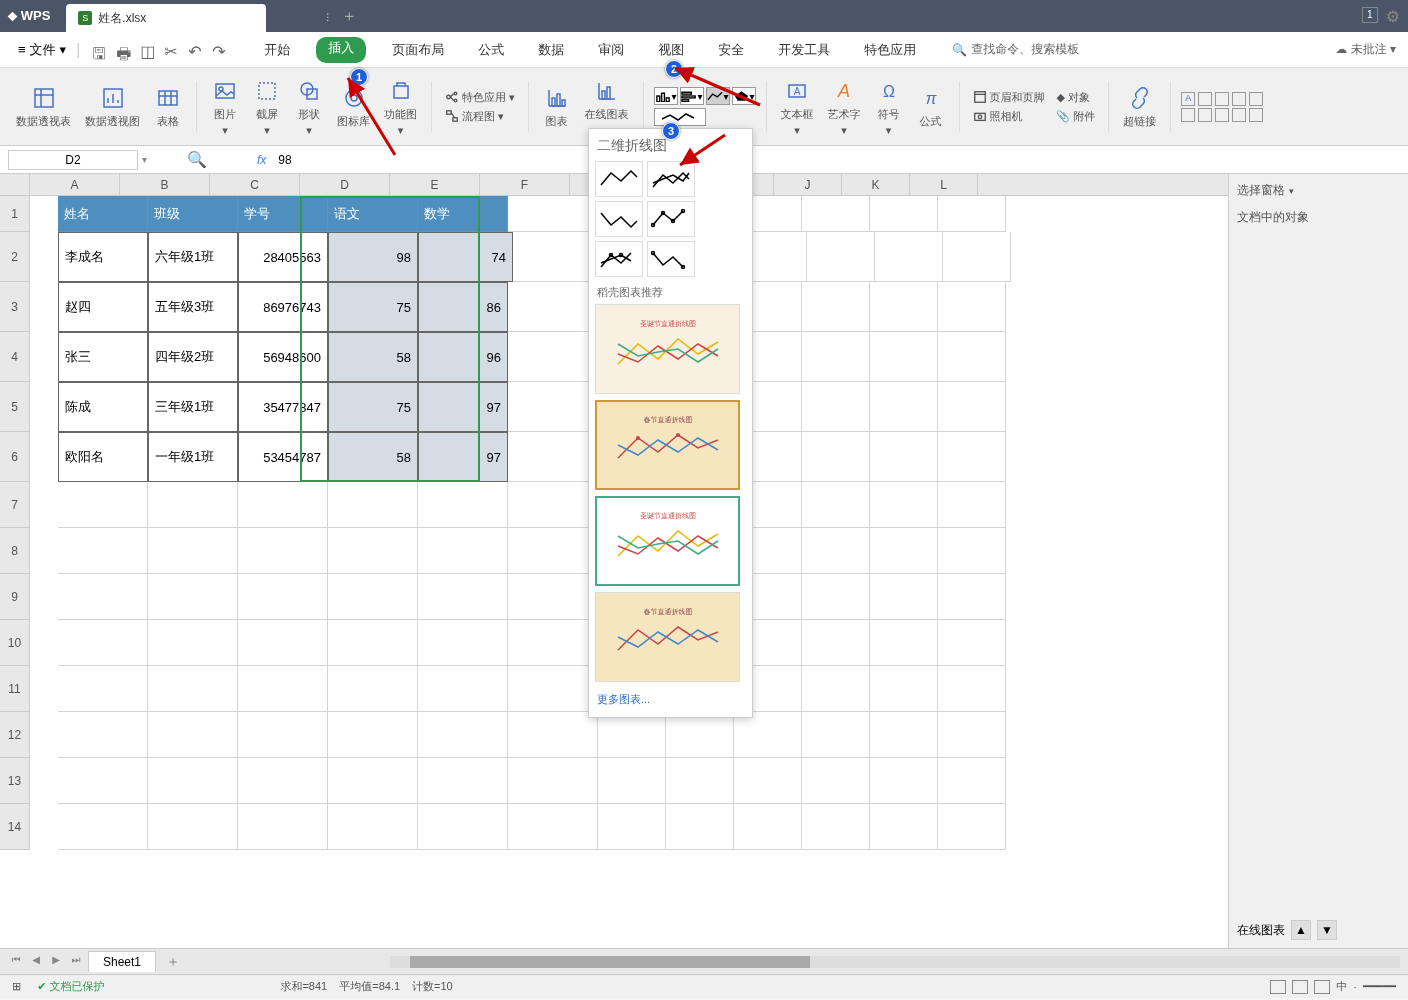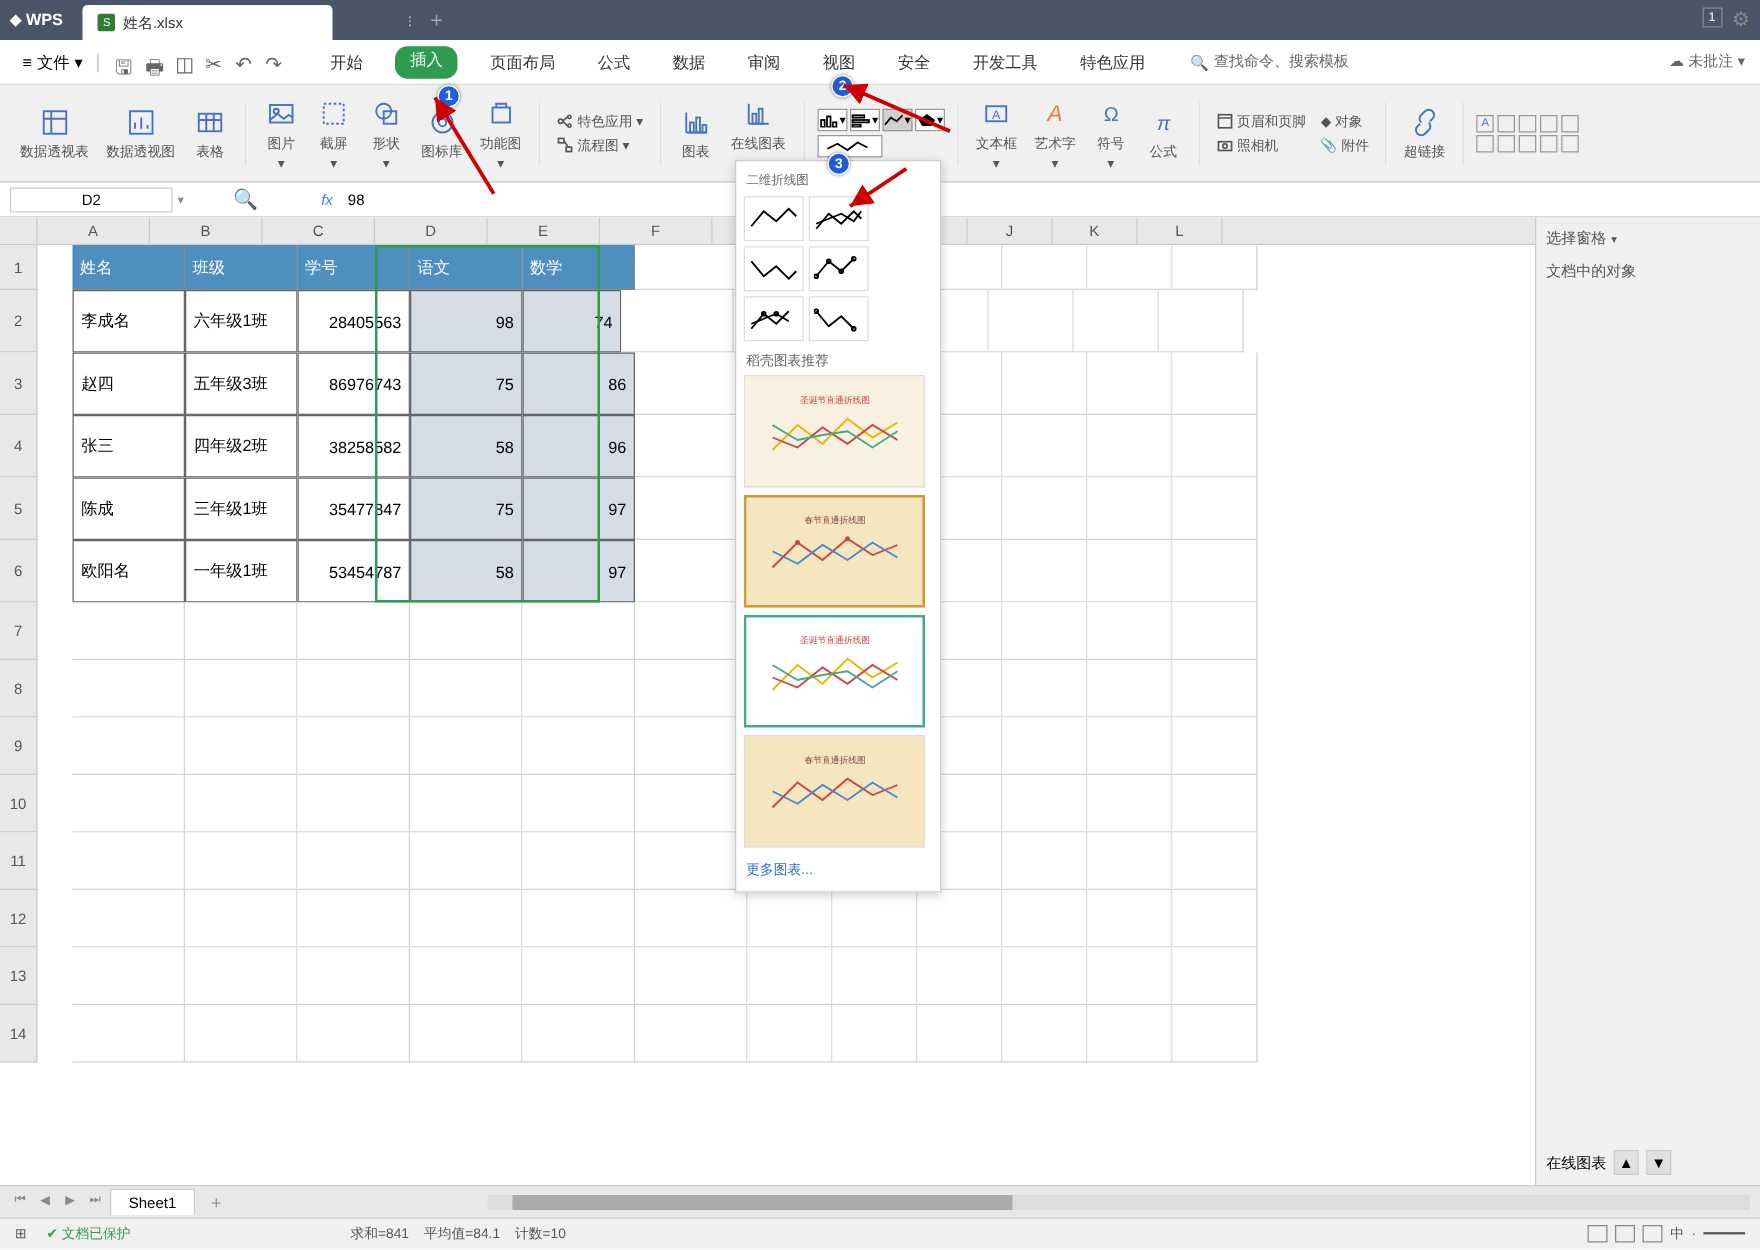--- a/index.html
+++ b/index.html
@@ -60,21 +60,21 @@
 .row { display: flex; }
 .cell { border-right: 1px solid #d4d4d4; border-bottom: 1px solid #d4d4d4; font-size: 13px; padding: 4px 6px; display: flex; align-items: center; background: #fff; overflow: hidden; }
 .cell.header-cell { background: #4f8fbf; color: #fff; font-weight: normal; border-right: 1px solid #888; border-bottom: 1px solid #888; }
 .cell.data-border { border: 1px solid #666; }
 .cell.num { justify-content: flex-end; }
 .cell.selected { background: #d5dce4; }
 .selection-border { position: absolute; border: 2px solid #2e9b4f; pointer-events: none; }
 
 
 .dropdown { position: absolute; left: 588px; top: 128px; width: 165px; background: #fff; border: 1px solid #ccc; box-shadow: 0 2px 8px rgba(0,0,0,0.2); z-index: 100; padding: 6px; }
-.dropdown .dd-title { font-size: 10px; color: #666; padding: 2px; }
+.dropdown .dd-title { font-size: 14px; color: #666; padding: 2px; }
 .dropdown .thumbs { display: flex; flex-wrap: wrap; gap: 4px; margin: 4px 0; }
 .dropdown .thumb { width: 48px; height: 36px; border: 1px solid #ddd; display: flex; align-items: center; justify-content: center; background: #fff; cursor: pointer; }
 .dropdown .thumb svg { width: 40px; height: 28px; }
 .dropdown .rec-title { font-size: 11px; color: #666; padding: 4px 2px; margin-top: 4px; }
 .dropdown .rec-list { max-height: 390px; overflow-y: auto; }
 .dropdown .rec { width: 145px; height: 90px; border: 1px solid #ddd; margin-bottom: 6px; display: flex; align-items: center; justify-content: center; position: relative; }
 .dropdown .more { font-size: 11px; color: #2a6fc9; padding: 4px 2px; cursor: pointer; }
 
 
 .right-pane { width: 180px; background: #f0f0f0; border-left: 1px solid #ccc; padding: 8px; font-size: 12px; }
@@ -411,21 +411,21 @@
             <div class="cell" style="width: 68px; height: 36px;"></div>
             <div class="cell" style="width: 68px; height: 36px;"></div>
             <div class="cell" style="width: 68px; height: 36px;"></div>
             <div class="cell" style="width: 68px; height: 36px;"></div>
           </div>
           <div class="row">
             <div class="cell data-border" style="width: 90px; height: 50px;">李成名</div>
             <div class="cell data-border" style="width: 90px; height: 50px; text-align: center;">六年级1班</div>
             <div class="cell data-border num" style="width: 90px; height: 50px;">28405563</div>
             <div class="cell data-border num selected" style="width: 90px; height: 50px;">98</div>
-            <div class="cell data-border num selected" style="width: 79px; height: 50px;">74</div>
+            <div class="cell data-border num selected" style="width: 95px; height: 50px;">74</div>
             <div class="cell" style="width: 90px; height: 50px;"></div>
             <div class="cell" style="width: 68px; height: 50px;"></div>
             <div class="cell" style="width: 68px; height: 50px;"></div>
             <div class="cell" style="width: 68px; height: 50px;"></div>
             <div class="cell" style="width: 68px; height: 50px;"></div>
             <div class="cell" style="width: 68px; height: 50px;"></div>
             <div class="cell" style="width: 68px; height: 50px;"></div>
           </div>
           <div class="row">
             <div class="cell data-border" style="width: 90px; height: 50px;">赵四</div>
@@ -437,21 +437,21 @@
             <div class="cell" style="width: 68px; height: 50px;"></div>
             <div class="cell" style="width: 68px; height: 50px;"></div>
             <div class="cell" style="width: 68px; height: 50px;"></div>
             <div class="cell" style="width: 68px; height: 50px;"></div>
             <div class="cell" style="width: 68px; height: 50px;"></div>
             <div class="cell" style="width: 68px; height: 50px;"></div>
           </div>
           <div class="row">
             <div class="cell data-border" style="width: 90px; height: 50px;">张三</div>
             <div class="cell data-border" style="width: 90px; height: 50px;">四年级2班</div>
-            <div class="cell data-border num" style="width: 90px; height: 50px;">38258582</div>
+            <div class="cell data-border num" style="width: 90px; height: 50px;">56948600</div>
             <div class="cell data-border num selected" style="width: 90px; height: 50px;">58</div>
             <div class="cell data-border num selected" style="width: 90px; height: 50px;">96</div>
             <div class="cell" style="width: 90px; height: 50px;"></div>
             <div class="cell" style="width: 68px; height: 50px;"></div>
             <div class="cell" style="width: 68px; height: 50px;"></div>
             <div class="cell" style="width: 68px; height: 50px;"></div>
             <div class="cell" style="width: 68px; height: 50px;"></div>
             <div class="cell" style="width: 68px; height: 50px;"></div>
             <div class="cell" style="width: 68px; height: 50px;"></div>
           </div>

